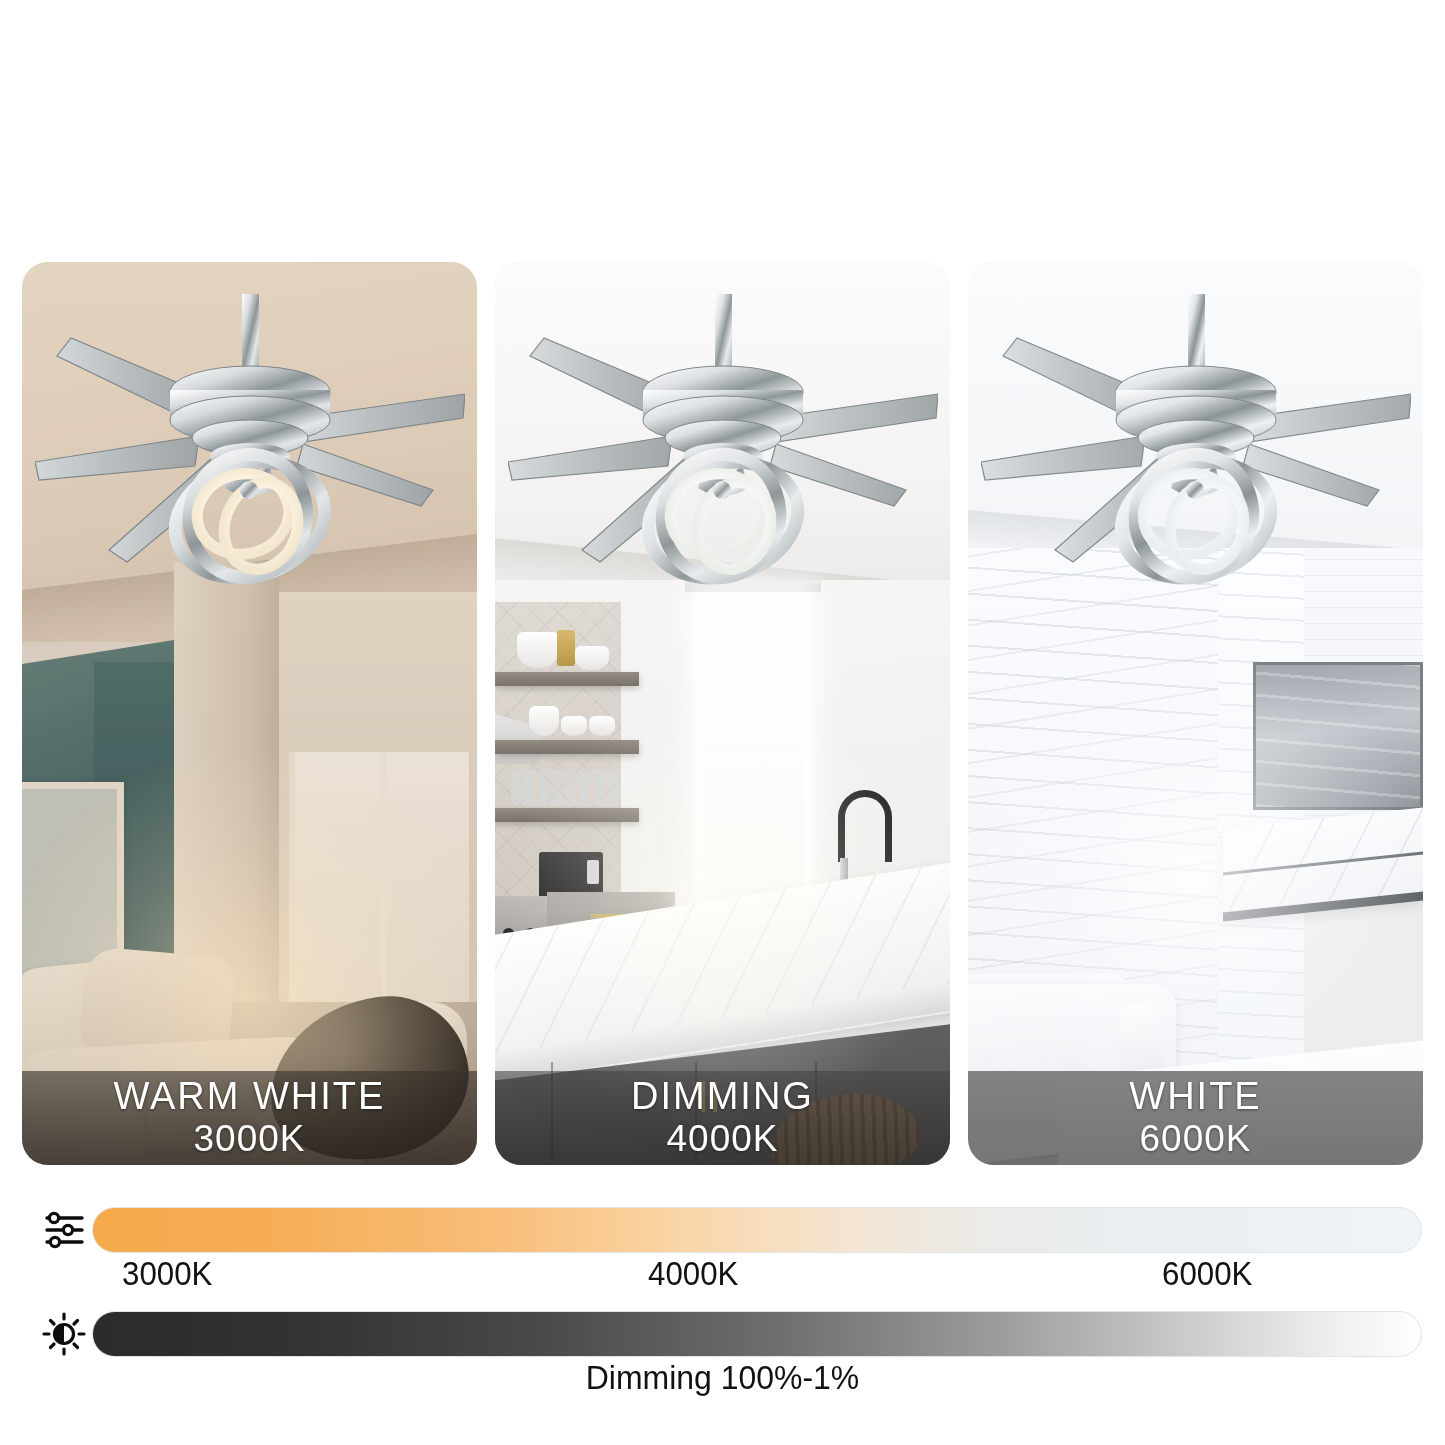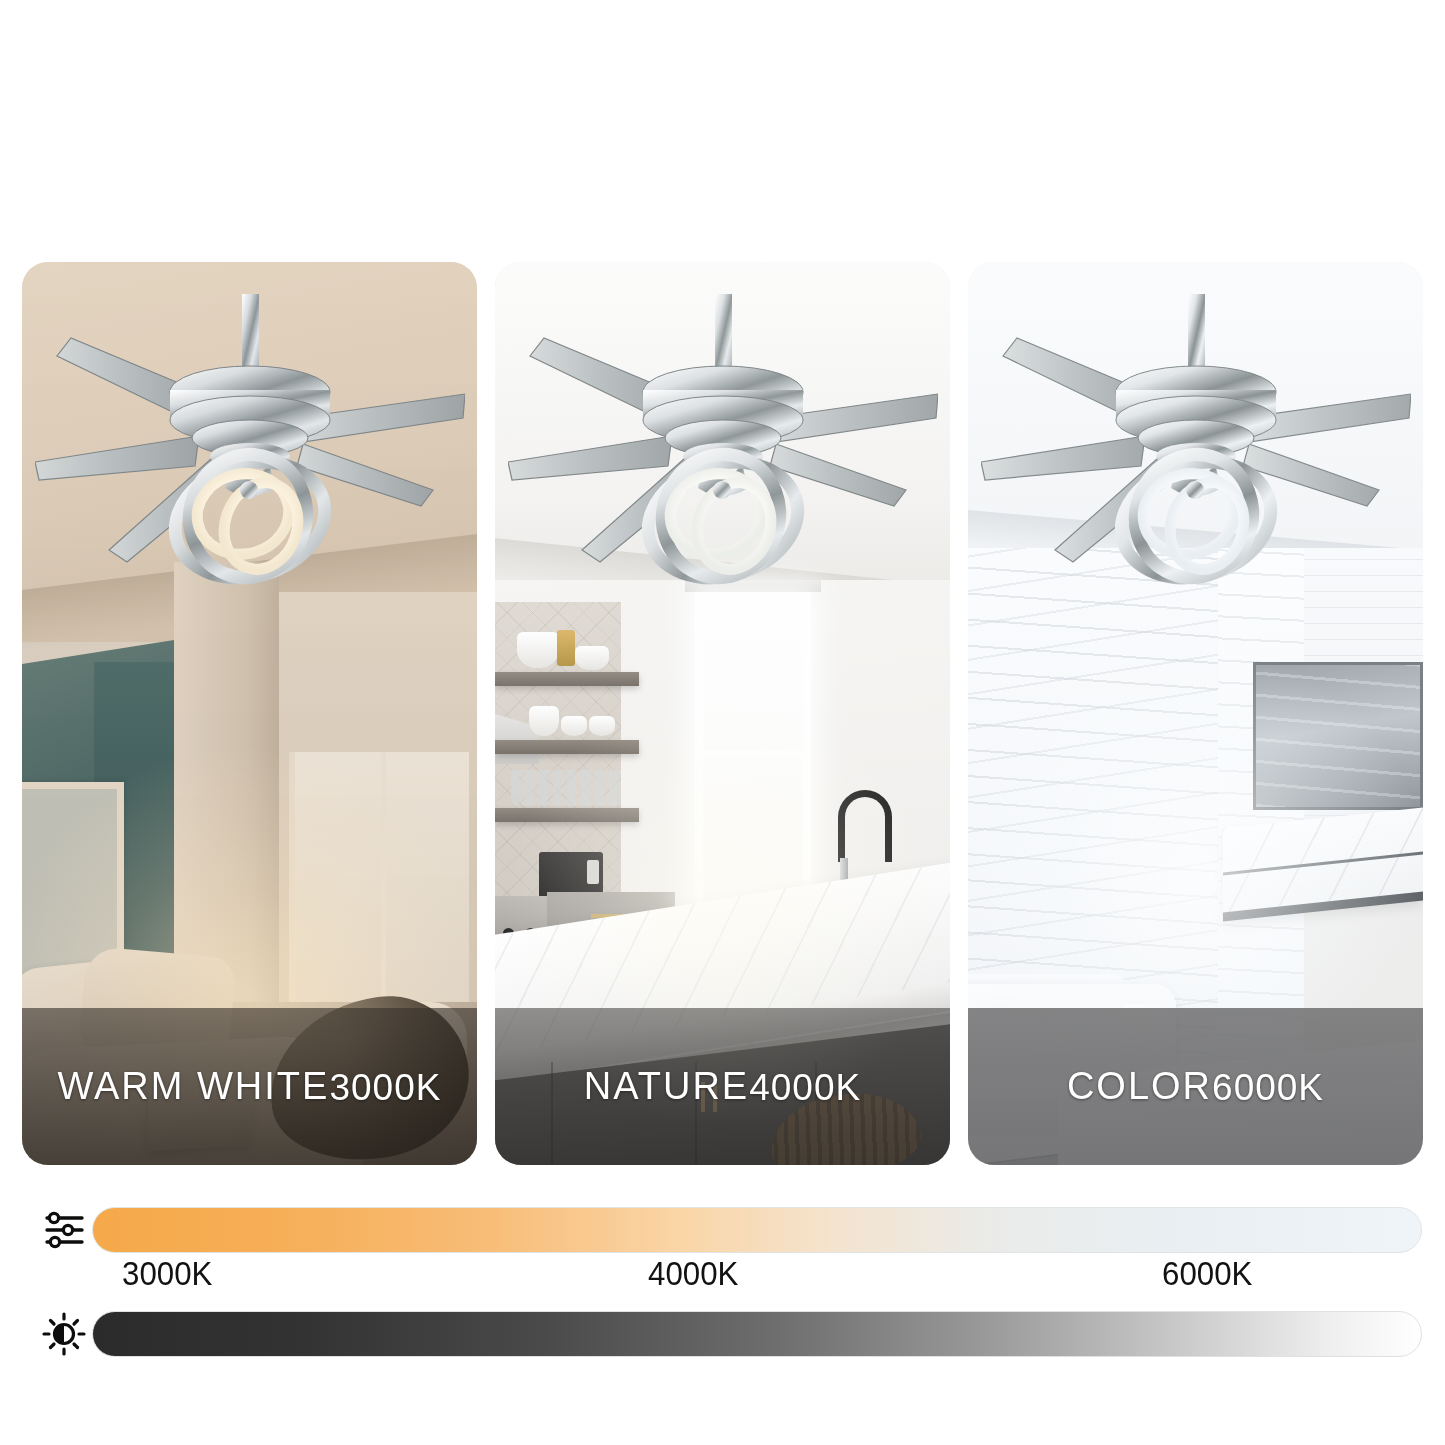--- a/index.html
+++ b/index.html
@@ -382,22 +382,22 @@
     transform:translateX(-50%);
     background:radial-gradient(circle,rgba(255,255,255,.72) 0%,rgba(250,253,255,.30) 40%,rgba(250,253,255,0) 72%);
   }
 
   
   .fan{ position:absolute; left:50%; top:32px; width:430px; height:330px; transform:translateX(-50%); }
   .fan svg{ width:100%; height:100%; display:block; }
 
   
   .label-ov{
-    position:absolute; left:0; bottom:0; width:100%; height:157px;
-    display:flex; flex-direction:row; align-items:center; justify-content:center;
+    position:absolute; left:0; bottom:0; width:100%; height:94px;
+    display:flex; flex-direction:column; align-items:center; justify-content:center;
     color:#ffffff;
   }
   .label-ov .lt1{
     font-size:38px; font-weight:400; letter-spacing:2px; line-height:1.06;
     text-shadow:0 1px 3px rgba(0,0,0,.45);
   }
   .label-ov .lt2{
     font-size:37px; font-weight:400; letter-spacing:1px; line-height:1.12; margin-top:2px;
     text-shadow:0 1px 3px rgba(0,0,0,.45);
   }
@@ -633,21 +633,21 @@
           </g>
           <g fill="none" stroke="url(#led2)" stroke-width="11" stroke-linecap="round">
             <ellipse cx="208" cy="220" rx="46" ry="40" transform="rotate(-12 208 220)"></ellipse>
             <ellipse cx="226" cy="232" rx="36" ry="44" transform="rotate(18 226 232)"></ellipse>
           </g>
           <circle cx="214" cy="196" r="9" fill="url(#chr2)"></circle>
         </svg>
       </div>
 
       <div class="label-ov ov2">
-        <div class="lt1">NATURE</div>
+        <div class="lt1">DIMMING</div>
         <div class="lt2">4000K</div>
       </div>
     </div>
 
     <div class="panel p3">
       <div class="scene">
         <div class="ceil"></div>
         <div class="ceil-line"></div>
         <div class="brickwall"></div>
         <div class="wall-right"></div>
@@ -711,21 +711,21 @@
           </g>
           <g fill="none" stroke="url(#led3)" stroke-width="11" stroke-linecap="round">
             <ellipse cx="208" cy="220" rx="46" ry="40" transform="rotate(-12 208 220)"></ellipse>
             <ellipse cx="226" cy="232" rx="36" ry="44" transform="rotate(18 226 232)"></ellipse>
           </g>
           <circle cx="214" cy="196" r="9" fill="url(#chr3)"></circle>
         </svg>
       </div>
 
       <div class="label-ov ov3">
-        <div class="lt1">COLOR</div>
+        <div class="lt1">WHITE</div>
         <div class="lt2">6000K</div>
       </div>
     </div>
   </div>
 
   <div class="bars">
 
     <div class="bar-row">
       <div class="bar-icon">
         <svg viewBox="0 0 44 44" xmlns="http://www.w3.org/2000/svg">
@@ -760,16 +760,19 @@
             <line x1="8.5" y1="8.5" x2="12" y2="12"></line>
             <line x1="32" y1="32" x2="35.5" y2="35.5"></line>
             <line x1="35.5" y1="8.5" x2="32" y2="12"></line>
             <line x1="12" y1="32" x2="8.5" y2="35.5"></line>
           </g>
           <circle cx="22" cy="22" r="9.5" fill="none" stroke="#0d0d0d" stroke-width="3.2"></circle>
           <path d="M22 12.5 a9.5 9.5 0 0 0 0 19 z" fill="#0d0d0d"></path>
         </svg>
       </div>
       <div class="bar dim"></div>
+      <div class="dim-caption">
+        <span>Dimming 100%-1%</span>
+      </div>
     </div>
   </div>
 
 </div>
 
 </body></html>

